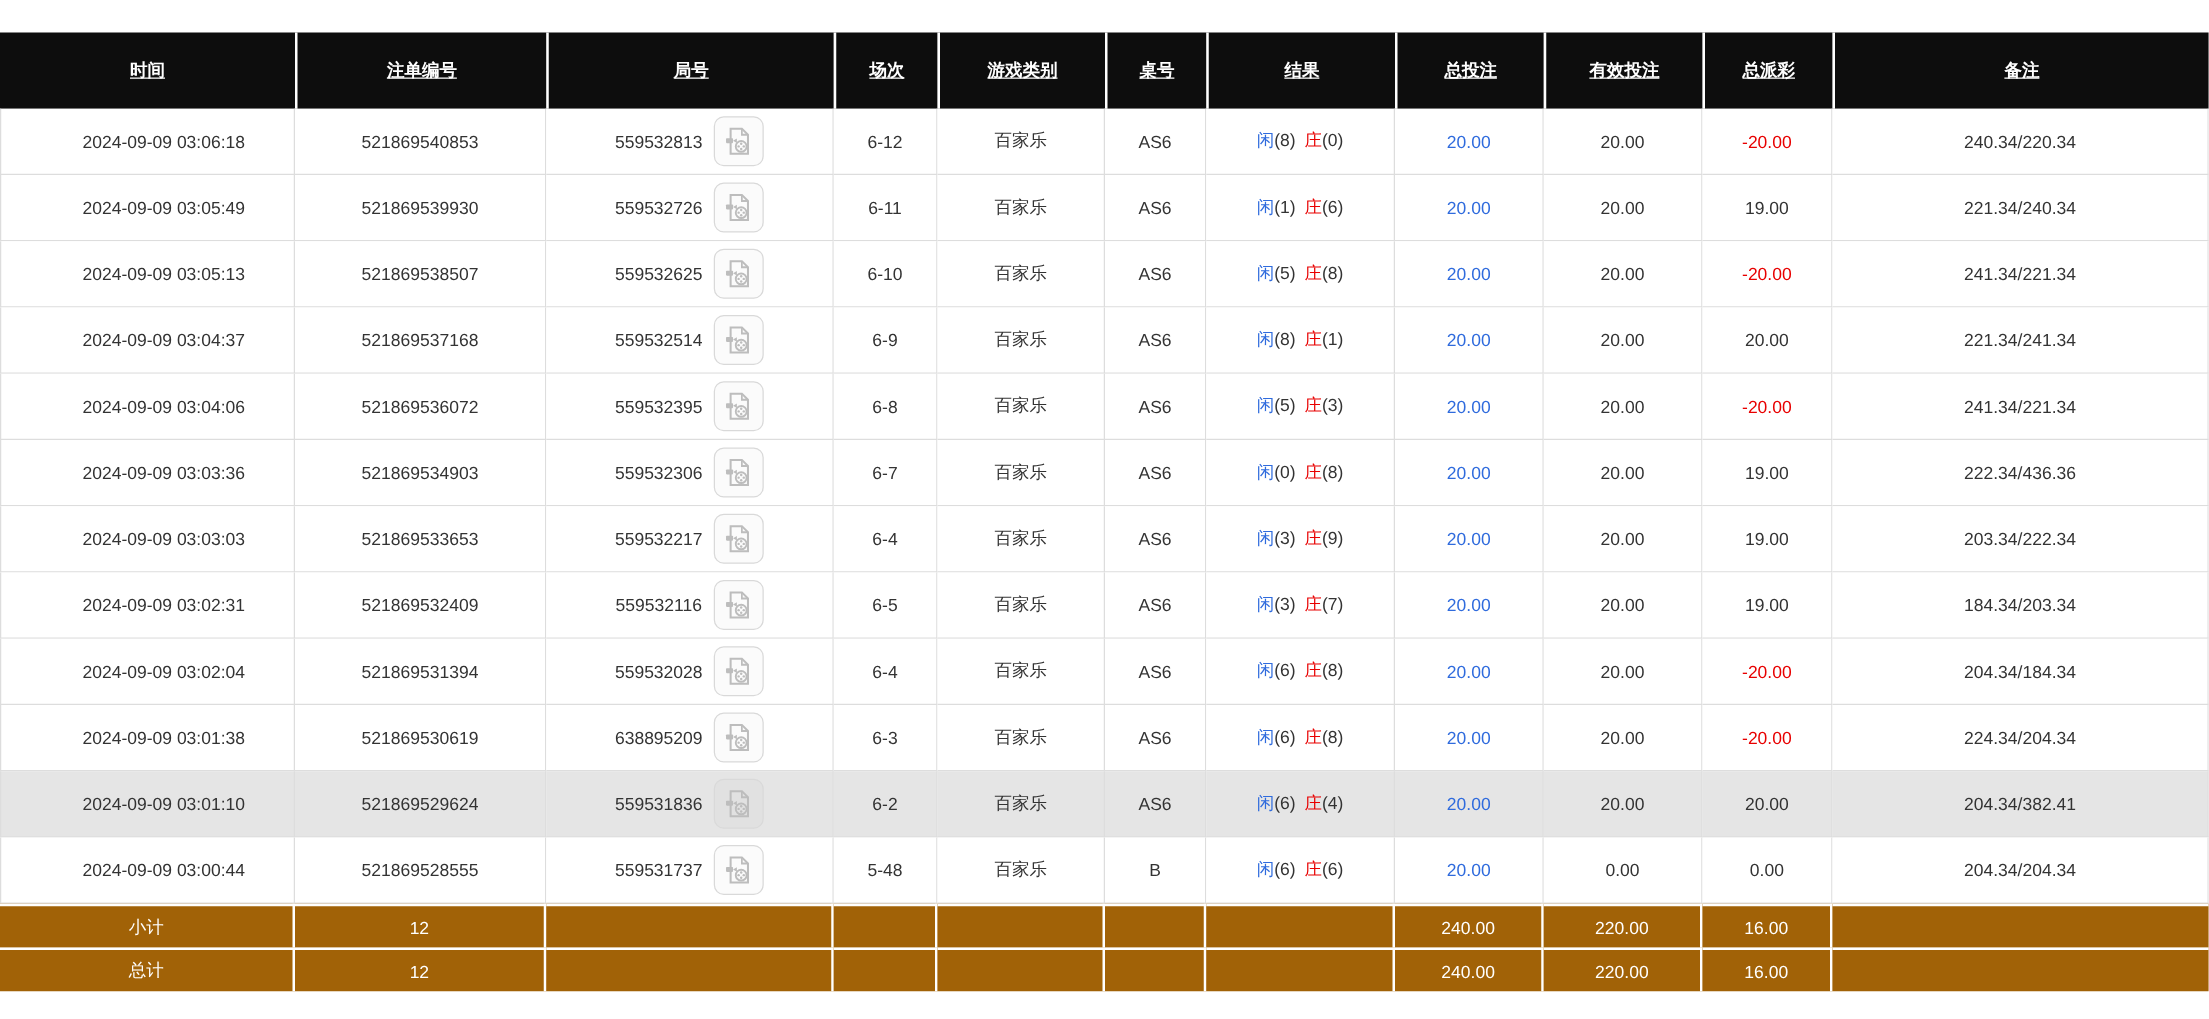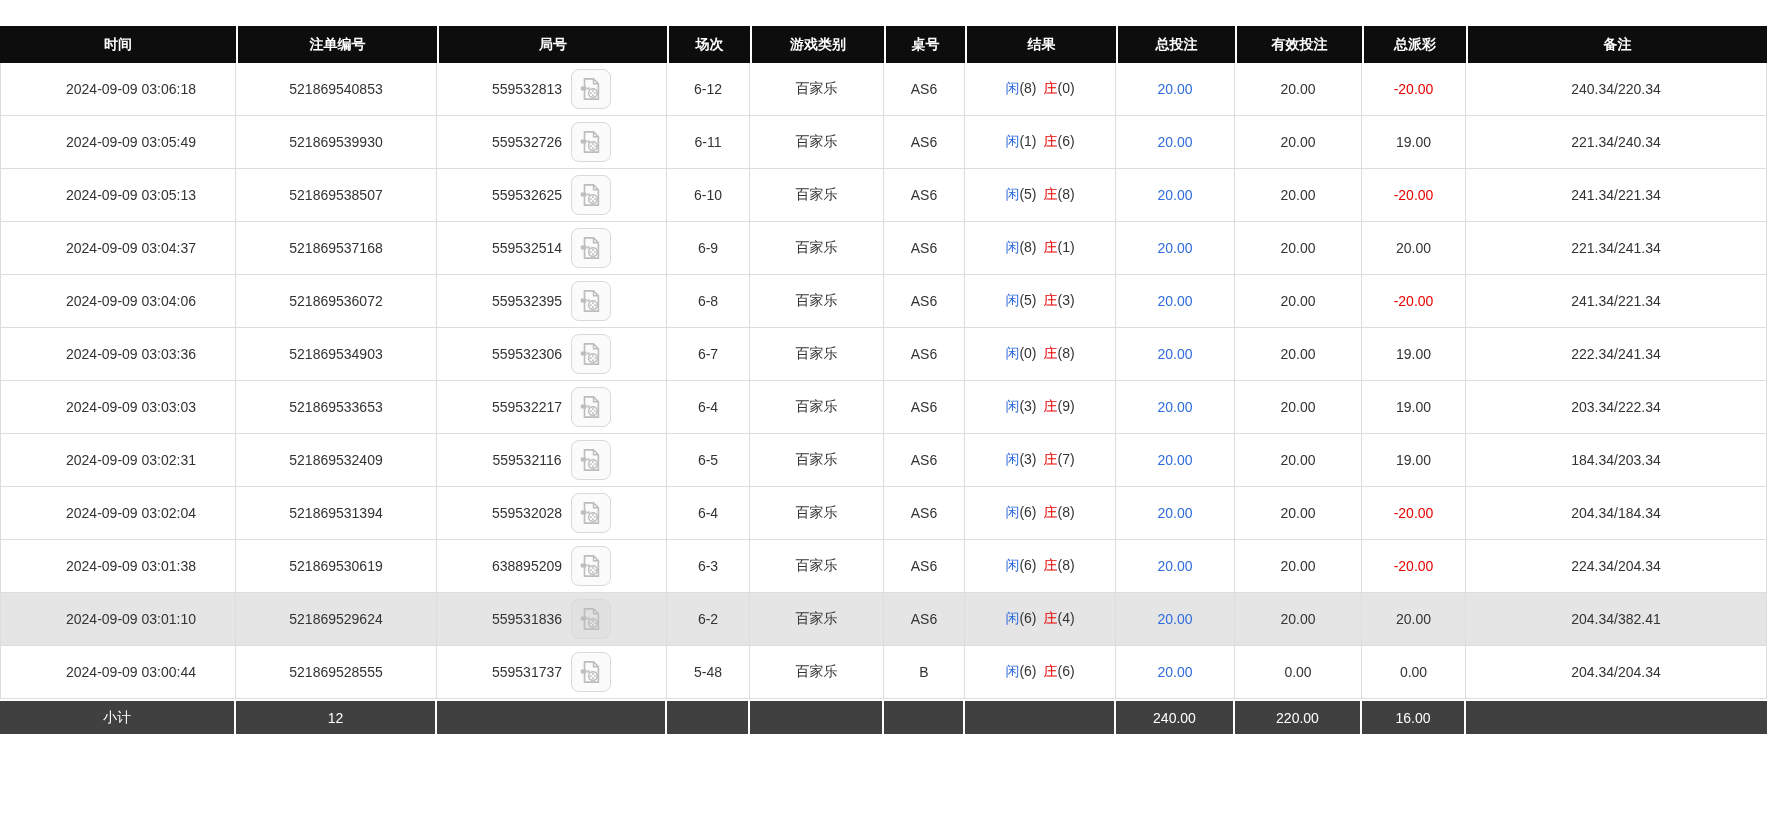--- a/index.html
+++ b/index.html
@@ -9,21 +9,21 @@
     width:1767px;height:815px;overflow:hidden;
   }
   .table-wrap{padding-top:26px;}
   table{
     border-collapse:separate;border-spacing:0;table-layout:fixed;
     width:1767px;font-size:14px;
   }
   thead th{
     background:#0d0d0d;color:#ffffff;font-weight:bold;
     height:37px;text-align:center;vertical-align:middle;
-    border-left:2px solid #ffffff;padding:0;
+    border-left:2px solid #ffffff;padding:12px;text-decoration:underline;
   }
   thead th:first-child{border-left:none;}
   tbody td{
     height:52px;text-align:center;vertical-align:middle;
     border-bottom:1px solid #dddddd;border-right:1px solid #dddddd;
     background:#ffffff;padding:0 4px;overflow:hidden;white-space:nowrap;
   }
   tbody td:first-child{border-left:1px solid #dddddd;padding-left:30px;}
   tbody tr.hl td{background:#e5e5e5;}
   .blue{color:#2f6bdd;}
@@ -31,21 +31,21 @@
   .result-banker{margin-left:7px;}
   .round-wrap{display:inline-flex;align-items:center;justify-content:flex-start;}
   .video-btn{
     display:inline-flex;align-items:center;justify-content:center;
     width:40px;height:40px;margin-left:9px;
     border:1px solid #d9d9d9;border-radius:8px;
     background:rgba(0,0,0,0.015);cursor:pointer;padding:0;
   }
   .video-btn svg{display:block;}
   tfoot td{
-    background:#404040;color:#ffffff;height:33px;
+    background:#a16207;color:#ffffff;height:33px;
     text-align:center;vertical-align:middle;
     border-top:2px solid #ffffff;border-right:2px solid #ffffff;
     padding:0 4px;white-space:nowrap;
   }
   tfoot td:last-child{border-right:none;}
 </style>
 </head>
 <body>
 
 <div class="table-wrap">
@@ -267,21 +267,21 @@
     </td>
     <td>6-7</td>
     <td>百家乐</td>
     <td>AS6</td>
     <td>
       <span class="blue">闲</span><span>(0)</span><span class="red result-banker">庄</span><span>(8)</span>
     </td>
     <td class="blue">20.00</td>
     <td>20.00</td>
     <td>19.00</td>
-    <td>222.34/241.34</td>
+    <td>222.34/436.36</td>
   </tr>
 
   <tr class="data-row">
     <td>2024-09-09 03:03:03</td>
     <td>521869533653</td>
     <td>
       <span class="round-wrap">
         <span>559532217</span>
         <button class="video-btn" type="button">
           <svg width="26" height="26" viewBox="0 0 24 24" fill="none" xmlns="http://www.w3.org/2000/svg">
@@ -483,15 +483,28 @@
     <td></td>
     <td></td>
     <td></td>
     <td></td>
     <td>240.00</td>
     <td>220.00</td>
     <td>16.00</td>
     <td></td>
   </tr>
 
+  <tr>
+    <td>总计</td>
+    <td>12</td>
+    <td></td>
+    <td></td>
+    <td></td>
+    <td></td>
+    <td></td>
+    <td>240.00</td>
+    <td>220.00</td>
+    <td>16.00</td>
+    <td></td>
+  </tr>
 </tfoot>
   </table>
 </div>
 
 </body></html>

